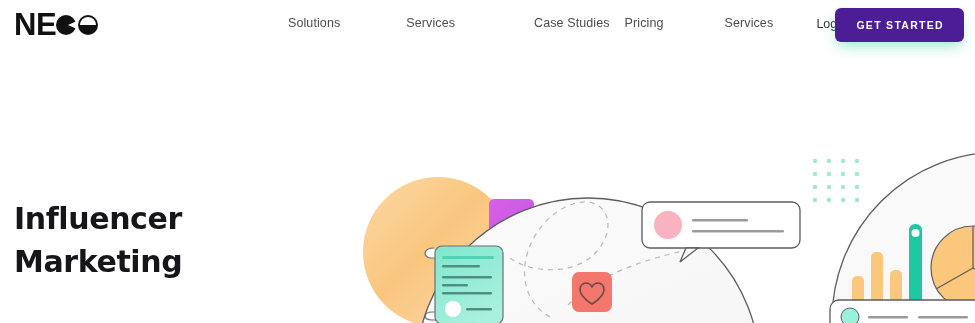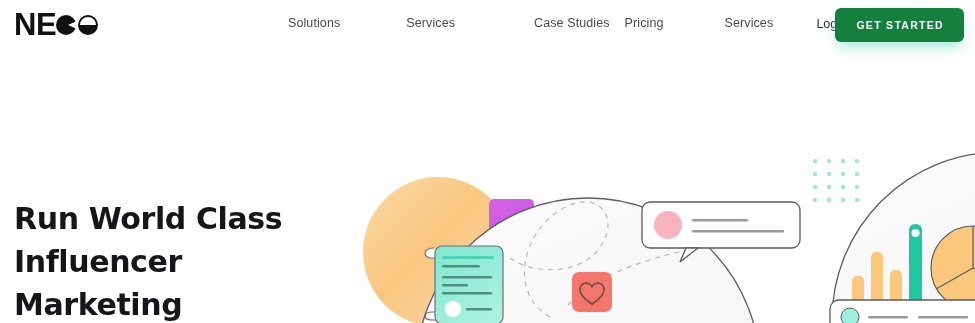--- a/index.html
+++ b/index.html
@@ -109,21 +109,21 @@
     cursor: pointer;
   }
 
   .cta-wrap {
     position: absolute;
     right: 11px;
     top: 8px;
   }
   .cta {
     display: block;
-    background: #15803d;
+    background: #4c1d95;
     color: #ffffff;
     font-size: 10.5px;
     font-weight: bold;
     letter-spacing: 1.3px;
     padding: 11px 20px 11px 21px;
     border: none;
     border-radius: 6px;
     cursor: pointer;
     font-family: "Liberation Sans", sans-serif;
     box-shadow: 0 7px 14px -3px rgba(31,200,160,0.45);
@@ -177,21 +177,20 @@
   </nav>
 
   <span class="login">Login</span>
 
   <div class="cta-wrap">
     <button class="cta">GET STARTED</button>
   </div>
 </div>
 
 <div class="headline">
-  <div>Run World Class</div>
   <div>Influencer Marketing</div>
 
 </div>
 
 <div class="illo">
   <svg width="615" height="263" viewBox="0 0 615 263" xmlns="http://www.w3.org/2000/svg">
     <defs>
       <linearGradient id="gOrange" x1="0" y1="0" x2="1" y2="1">
         <stop offset="0%" stop-color="#fbd9a4"></stop>
         <stop offset="45%" stop-color="#f9c67f"></stop>

